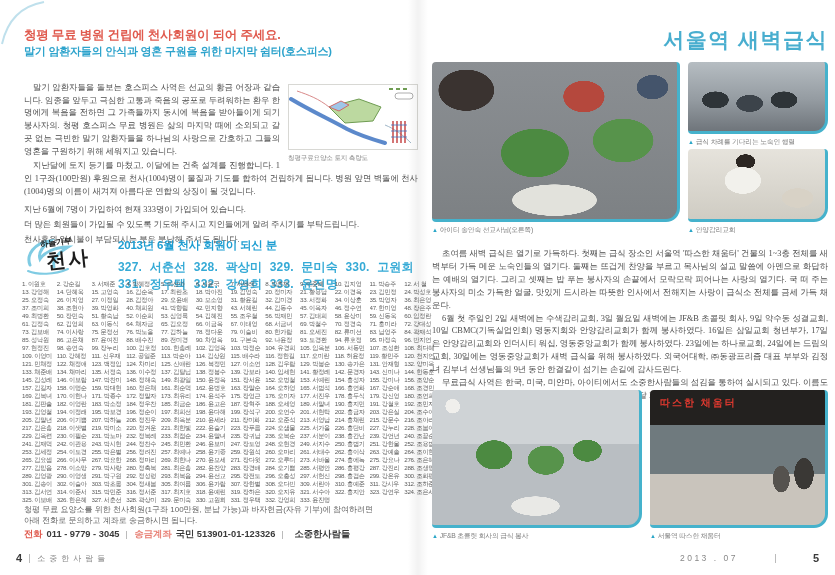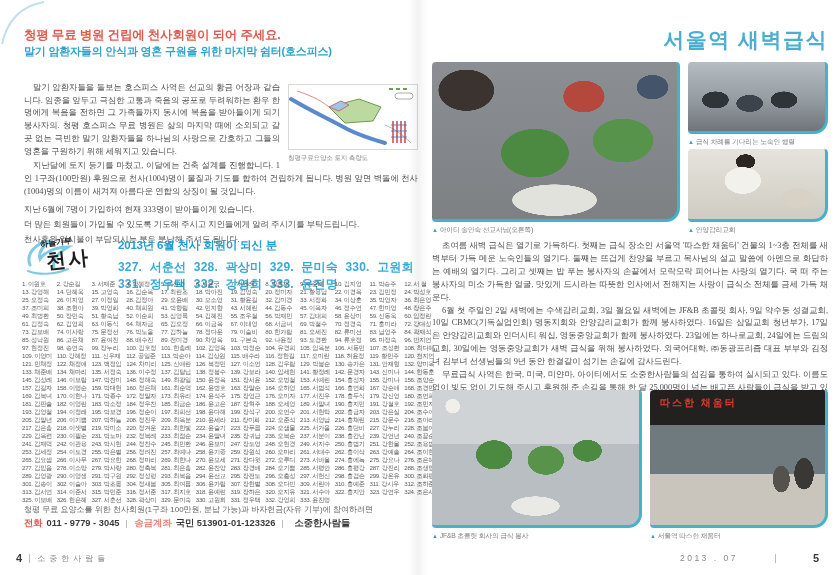--- a/index.html
+++ b/index.html
@@ -87,21 +87,21 @@
       radial-gradient(24px 18px at 75% 45%,#4c8a41 0 60%,transparent 61%),
       radial-gradient(40px 16px at 50% 86%,#e9e9e6 0 60%,transparent 61%),
       linear-gradient(180deg,#cfd3d6 0 40%,#b9bec2 40% 100%);}
   .ph-e{left:650px;top:390px;width:178px;}
   .ph-e .photo{width:178px;height:138px;
     background:radial-gradient(16px 26px at 88% 62%,#3a3835 0 60%,transparent 61%),
       radial-gradient(14px 22px at 75% 66%,#55524e 0 60%,transparent 61%),
       linear-gradient(180deg,#23211f 0 26%,#6f7a7e 26% 62%,#c9c4bc 62% 100%);}
   .ph-e .sign{position:absolute;left:10px;top:6px;font-size:10px;font-weight:bold;color:#e0392f;letter-spacing:2px;}
 
-  .r-body{position:absolute;left:432px;top:240px;width:396px;font-family:"Liberation Serif",serif;
+  .r-body{position:absolute;left:432px;top:248px;width:396px;font-family:"Liberation Serif",serif;
     font-size:8.4px;line-height:12.9px;color:#4c4c4c;text-align:justify;}
   .r-body p{margin:0;text-indent:10px;}
 
   .r-footer{position:absolute;right:16px;top:552px;display:flex;align-items:center;gap:30px;}
   .r-footer .date{font-size:8.5px;color:#888;letter-spacing:2.5px;}
   .r-footer .sep{display:inline-block;width:1px;height:9px;background:#bbb;margin:0 7px;}
   .r-footer .pnum{font-size:11px;font-weight:bold;color:#3a3a3a;}
 </style>
 </head>
 <body>
@@ -138,21 +138,21 @@
           <line x1="102" y1="40" x2="118" y2="40"></line>
             <line x1="102" y1="46" x2="118" y2="46"></line>
           <line x1="102" y1="52" x2="118" y2="52"></line>
         </g>
       </svg>
       <div class="map-caption">청평구료요양소 토지 측량도</div>
     </div>
     <p>말기 암환자들을 돌보는 호스피스 사역은 선교의 황금 어장과 같습니다. 임종을 앞두고 극심한 고통과 죽음의 공포로 두려워하는 환우 한 명에게 복음을 전하면 그 가족들까지 동시에 복음을 받아들이게 되기 봉사자의. 청평 호스피스 무료 병원은 삶의 마지막 때에 소외되고 갈 곳 없는 극빈한 말기 암환자들을 하나님의 사랑으로 간호하고 그들의 영혼을 구원하기 위해 세워지고 있습니다.</p>
     <p>지난달에 토지 등기를 마쳤고, 이달에는 건축 설계를 진행합니다. 1인 1구좌(100만원) 후원으로 천사(1004)명이 물질과 기도를 합하여 건립하게 됩니다. 병원 앞면 벽돌에 천사(1004)명의 이름이 새겨져 아름다운 연합의 상징이 될 것입니다.</p>
     <div class="l-lines">
-        <p>지난 6월에 7명이 가입하여 현재 333명이 받아들이게 있습니다.</p>
+        <p>지난 6월에 7명이 가입하여 현재 333명이 가입되어 있습니다.</p>
         <p>더 많은 회원들이 가입될 수 있도록 기도해 주시고 지인들에게 알려 주시기를 부탁드립니다.</p>
         <p>천사후원 일시불이 부담되시는 분은 분납해 주셔도 됩니다.</p>
       </div>
   </div>
 
   <div class="angel-header">
     <div class="angel-logo">
       <svg width="82" height="42">
         <path d="M 6 30 C 2 20 10 8 26 6 C 18 12 14 18 16 24 C 20 18 30 12 44 12 C 34 18 28 24 30 32" fill="none" stroke="#7fcbe3" stroke-width="3" stroke-linecap="round"></path>
         <path d="M 4 36 C 14 40 30 40 44 34" fill="none" stroke="#7fcbe3" stroke-width="2" stroke-linecap="round"></path>
@@ -497,20 +497,21 @@
       <span class="member">328. 곽상미</span>
       <span class="member">329. 문미숙</span>
       <span class="member">330. 고원회</span>
       <span class="member">331. 정우택</span>
       <span class="member">332. 강영희</span>
       <span class="member">333. 윤진명</span>
     </div>
 
   <div class="notice">
     <div>청평 무료 요양소를 위한 천사회원(1구좌 100만원, 분납 가능)과 바자헌금(자유 기부)에 참여하려면</div>
+    <div>아래 전화로 문의하고 계좌로 송금하시면 됩니다.</div>
     <div class="contact">
       <span class="lab1">전화</span>
       <span class="val">011 - 9779 - 3045</span>
       <span class="sep"></span>
       <span class="lab2">송금계좌</span>
       <span class="val">국민 513901-01-123326</span>
       <span class="sep"></span>
       <span class="val">소중한사람들</span>
     </div>
   </div>

